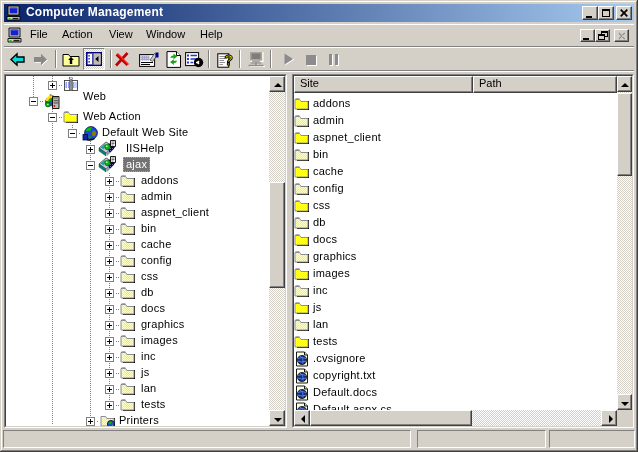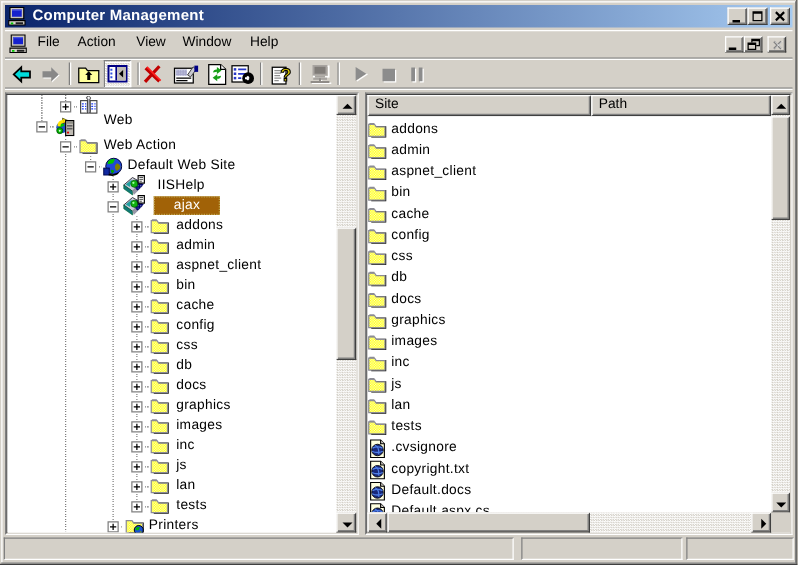--- a/index.html
+++ b/index.html
@@ -285,21 +285,21 @@
       <use href="#pkg"></use>
     </svg>
 <div class="txt" style="left:120px;top:66px;letter-spacing:0.25px">IISHelp</div>
 <div class="doth" style="left:91px;top:89px;width:0px"></div>
 <div class="pmbox" style="left:80px;top:85px">
       <div class="h"></div>
     </div>
 <svg style="left:92px;top:80px" width="24" height="18" viewBox="0 0 24 18">
       <use href="#pkg"></use>
     </svg>
-<div class="txt" style="left:117px;top:81px;background:#a16207;color:#fff;padding:1px 16px;letter-spacing:0.25px;outline:1px dotted #C0A850;outline-offset:-1px">ajax</div>
+<div class="txt" style="left:117px;top:81px;background:#737373;color:#fff;padding:1px 3px;letter-spacing:0.25px;outline:1px dotted #C0A850;outline-offset:-1px">ajax</div>
 <div class="doth" style="left:110px;top:105px;width:3px"></div>
 <div class="pmbox" style="left:99px;top:101px">
       <div class="h"></div>
       <div class="v"></div>
     </div>
 <svg style="left:114px;top:97px" width="16" height="16" viewBox="0 0 16 16">
       <use href="#folder"></use>
     </svg>
 <div class="txt" style="left:135px;top:98px;letter-spacing:0.25px">addons</div>
 <div class="doth" style="left:110px;top:121px;width:3px"></div>

